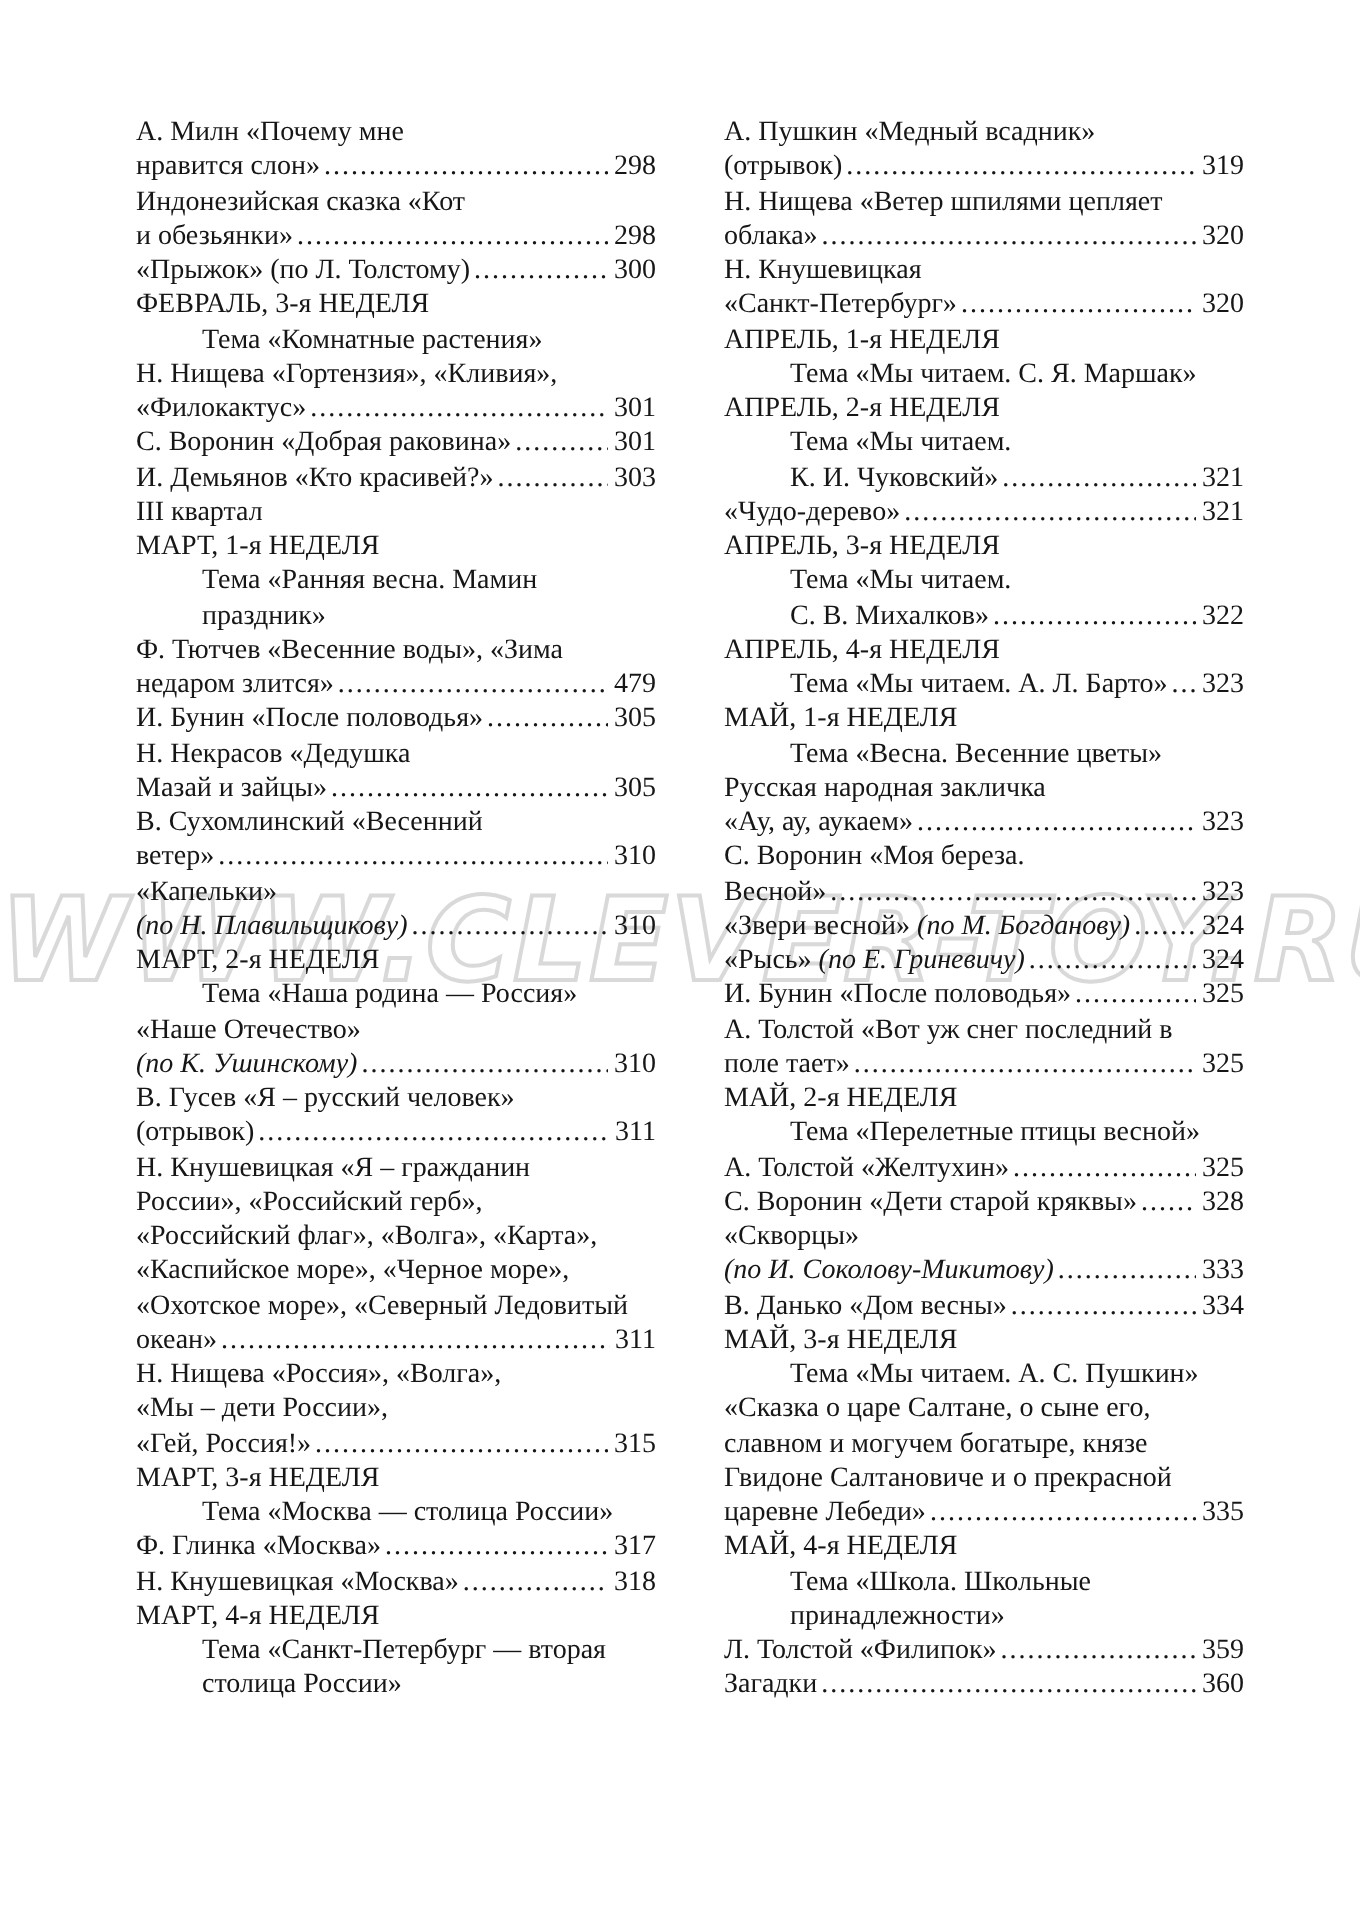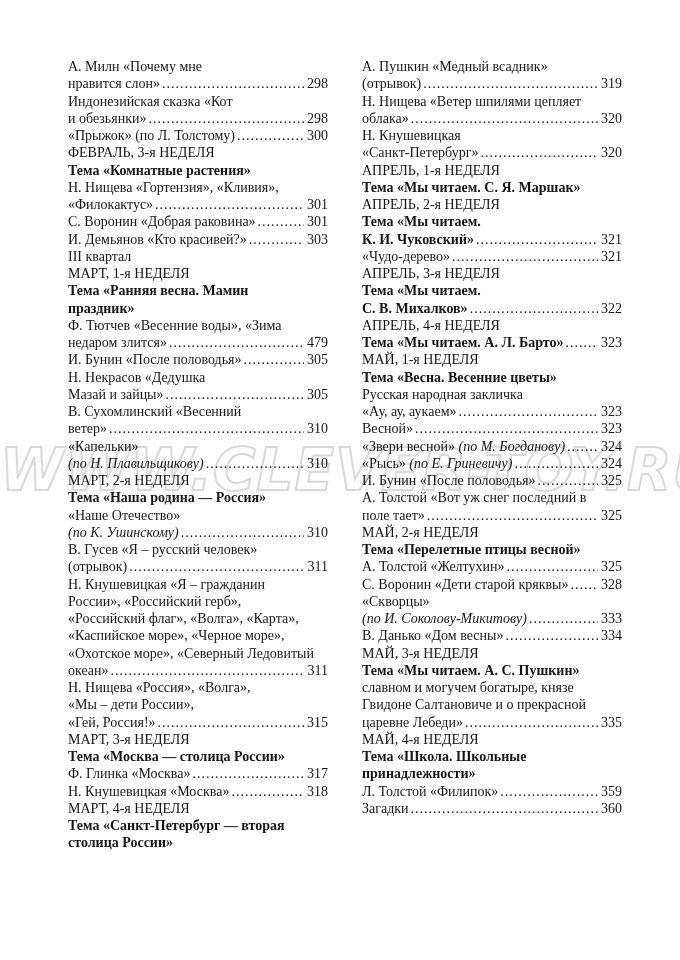--- a/index.html
+++ b/index.html
@@ -49,21 +49,21 @@
     width: 260px;
   }
   .line {
     display: flex;
     align-items: baseline;
     font-size: 14px;
     line-height: 17.25px;
     white-space: nowrap;
   }
   .txt { flex: none; }
-  .txt.bold { font-weight: bold; }
+  .txt.bold { font-weight: normal; margin-left: 33px; }
   .txt.italic { font-style: italic; }
   .txt .it { font-style: italic; margin-top: 36px; }
   .leader {
     flex: 1 1 auto;
     overflow: hidden;
     white-space: nowrap;
     margin: 0 3px 0 2px;
     min-width: 8px;
   }
   .leader::after {
@@ -329,20 +329,23 @@
         </div>
         <div class="line">
           <span class="txt">Русская народная закличка</span>
         </div>
         <div class="line">
           <span class="txt">«Ау, ау, аукаем»</span>
           <span class="leader"></span>
           <span class="pg">323</span>
         </div>
         <div class="line">
+          <span class="txt">С. Воронин «Моя береза.</span>
+        </div>
+        <div class="line">
           <span class="txt">Весной»</span>
           <span class="leader"></span>
           <span class="pg">323</span>
         </div>
         <div class="line">
           <span class="txt"><span>«Звери весной» </span><span class="it">(по М. Богданову)</span></span>
           <span class="leader"></span>
           <span class="pg">324</span>
         </div>
         <div class="line">
@@ -390,20 +393,23 @@
         <div class="line">
           <span class="txt">В. Данько «Дом весны»</span>
           <span class="leader"></span>
           <span class="pg">334</span>
         </div>
         <div class="line">
           <span class="txt">МАЙ, 3-я НЕДЕЛЯ</span>
         </div>
         <div class="line">
           <span class="txt bold">Тема «Мы читаем. А. С. Пушкин»</span>
+        </div>
+        <div class="line">
+          <span class="txt">«Сказка о царе Салтане, о сыне его,</span>
         </div>
         <div class="line">
           <span class="txt">славном и могучем богатыре, князе</span>
         </div>
         <div class="line">
           <span class="txt">Гвидоне Салтановиче и о прекрасной</span>
         </div>
         <div class="line">
           <span class="txt">царевне Лебеди»</span>
           <span class="leader"></span>

